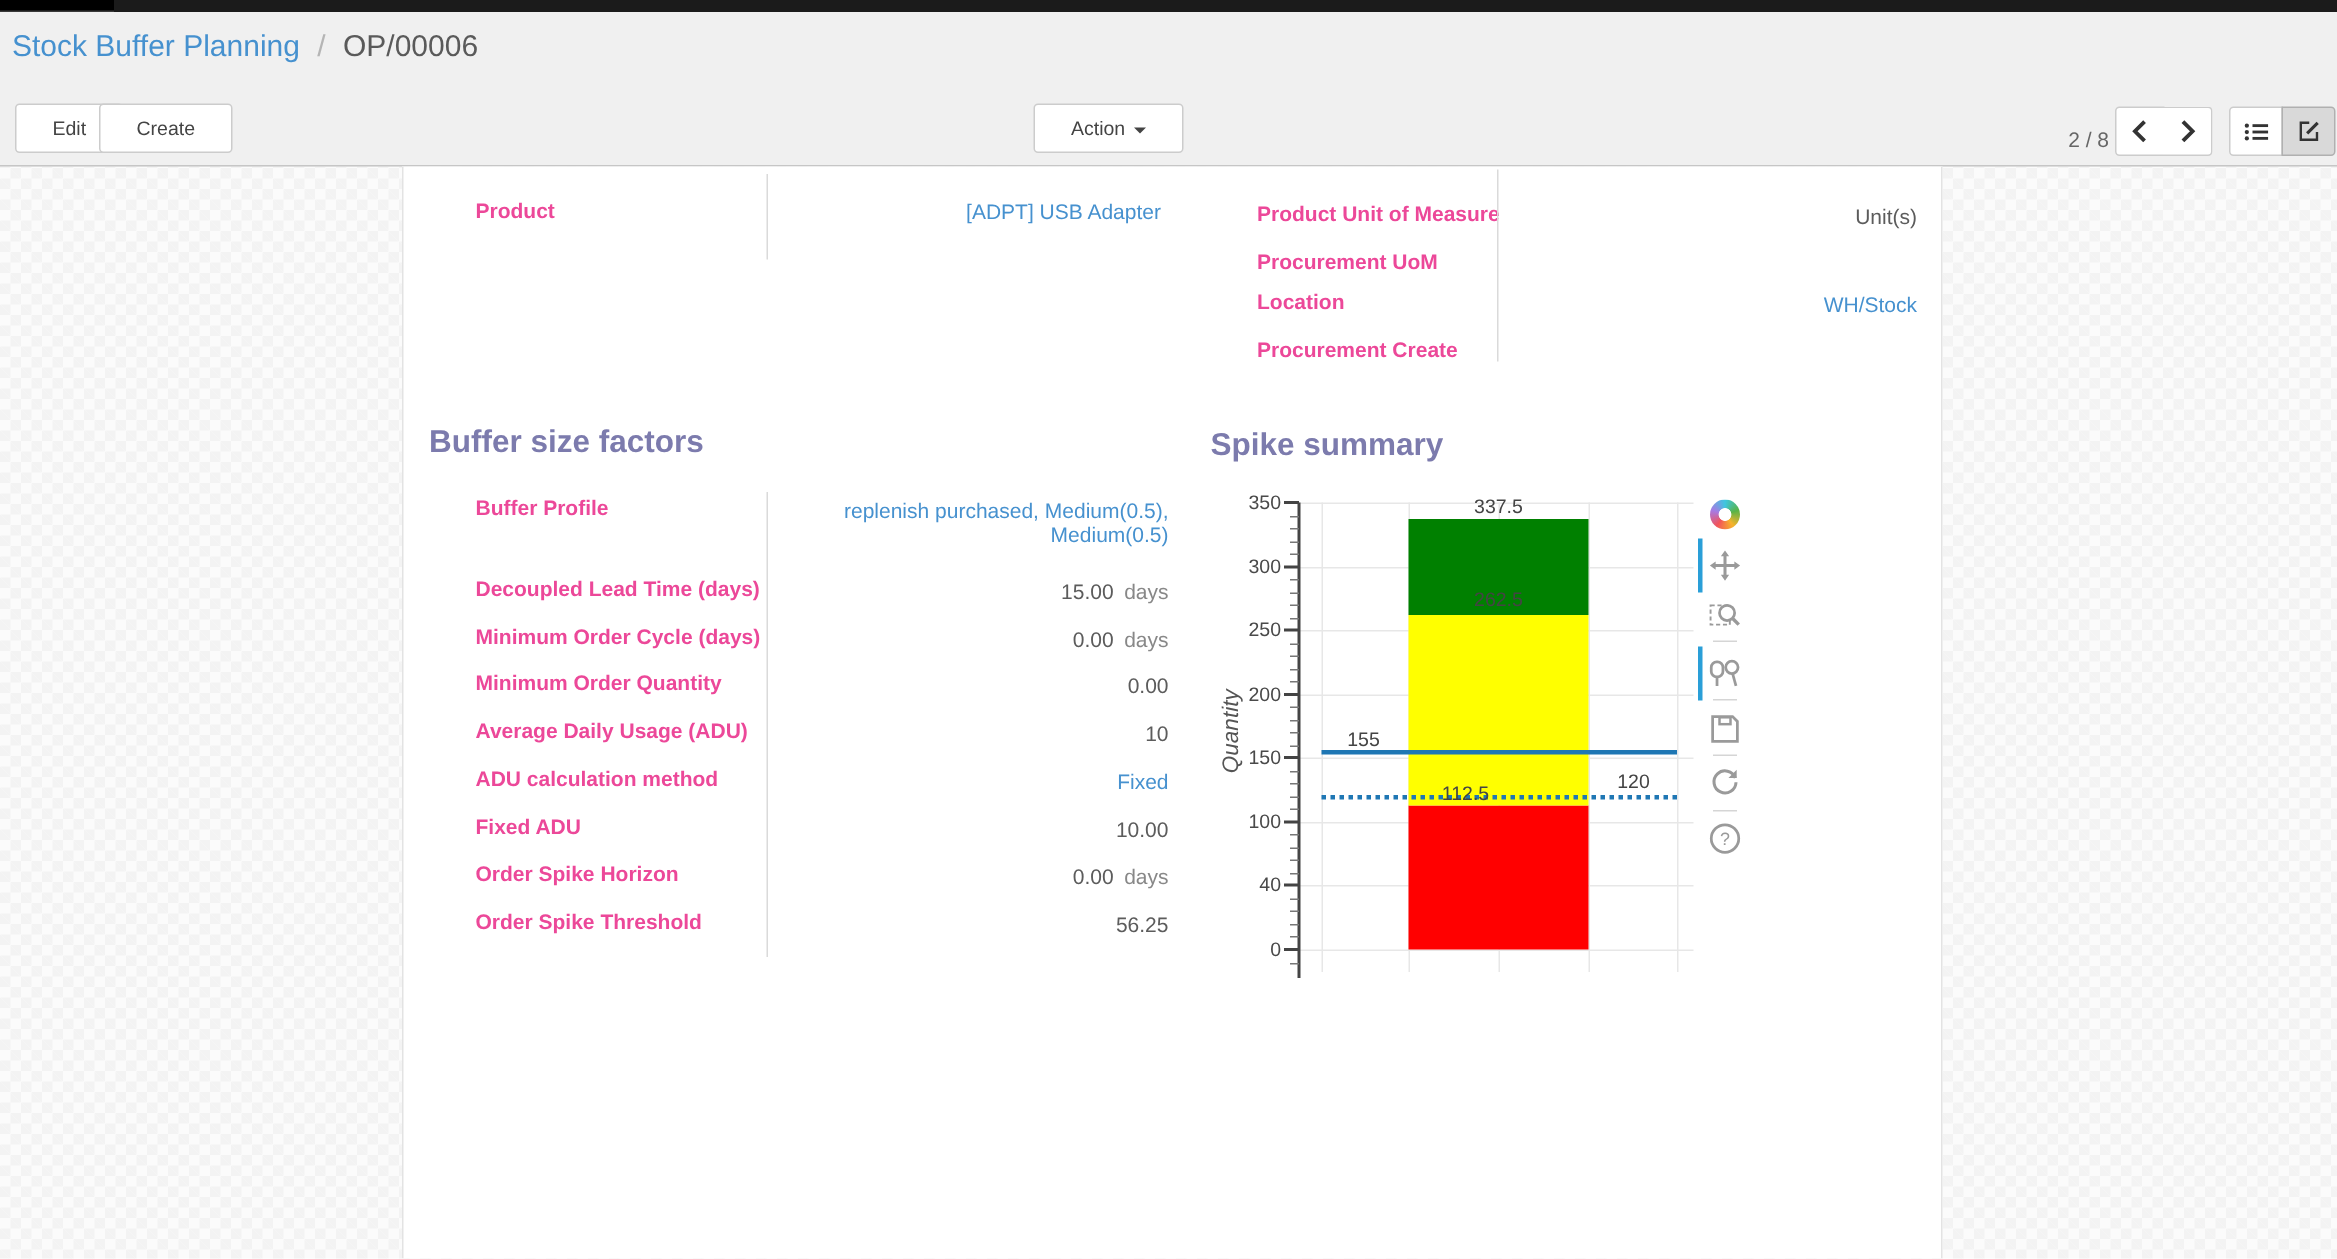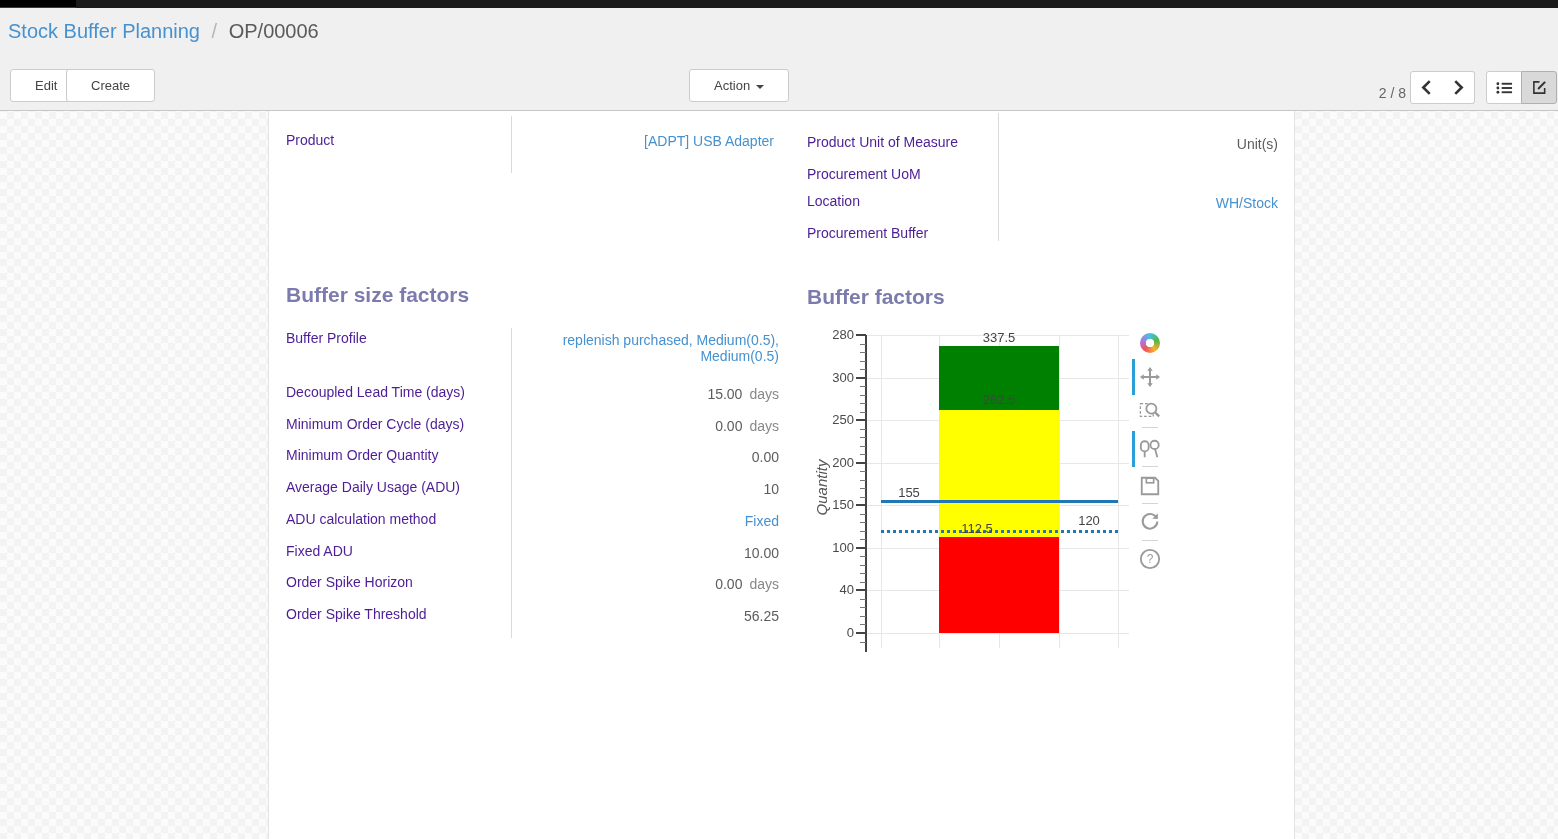--- a/index.html
+++ b/index.html
@@ -19,21 +19,21 @@
   .btn{position:absolute;box-sizing:border-box;height:33px;background:#fff;border:1px solid #ccc;border-radius:3px;
     color:#444;font-size:13px;line-height:31px;text-align:center;padding:0 24px;cursor:pointer;white-space:nowrap;}
   .caret{display:inline-block;width:0;height:0;margin-left:6px;vertical-align:middle;
     border-left:4px solid transparent;border-right:4px solid transparent;border-top:4px solid #444;}
   .pager-text{position:absolute;left:1368px;top:77px;font-size:14px;color:#666;width:38px;text-align:right;}
   .btn-group-btn{position:absolute;box-sizing:border-box;height:33px;background:#fff;border:1px solid #ccc;cursor:pointer;
     display:flex;align-items:center;justify-content:center;}
   .active-view{background:#d9d9d9;border-color:#b0b0b0;}
   .sheet{position:absolute;left:268px;top:111px;width:1027px;height:728px;background:#fff;
     border-left:1px solid #e3e3e3;border-right:1px solid #e3e3e3;box-sizing:border-box;}
-  .o-label{position:absolute;font-weight:normal;color:#4c1d95;font-size:14px;white-space:nowrap;}
+  .o-label{position:absolute;font-weight:bold;color:#ec4899;font-size:14px;white-space:nowrap;margin-left:31px;}
   .o-value{position:absolute;font-size:14px;color:#5c5c5c;text-align:right;}
   .o-link{color:#4691cf;cursor:pointer;}
   .o-suffix{color:#888;margin-left:7px;}
   .vsep{position:absolute;width:1px;background:#dadada;}
   .o-section-title{position:absolute;font-size:21px;font-weight:bold;color:#7c7bad;white-space:nowrap;}
   
   .grid-h,.grid-v{position:absolute;background:#e7e7e7;}
   .axis-line{position:absolute;background:#444;}
   .tick-major{position:absolute;background:#444;}
   .tick-minor{position:absolute;background:#777;}
@@ -115,21 +115,21 @@
       </div>
     <div class="vsep" style="left:242px;top:5px;height:57px;"></div>
 
     <div id="general-right">
         <div class="o-label" style="left: 538px; top: 23px;">Product Unit of Measure</div>
         <div class="o-value" style="left: 739px; top: 25px; width: 270px;">Unit(s)</div>
         <div class="o-label" style="left: 538px; top: 55px;">Procurement UoM</div>
         <div class="o-value" style="left: 739px; top: 57px; width: 270px;"></div>
         <div class="o-label" style="left: 538px; top: 82px;">Location</div>
         <div class="o-value o-link" style="left: 739px; top: 84px; width: 270px;">WH/Stock</div>
-        <div class="o-label" style="left: 538px; top: 114px;">Procurement Buffer</div>
+        <div class="o-label" style="left: 538px; top: 114px;">Procurement Create</div>
         <div class="o-value" style="left: 739px; top: 116px; width: 270px;"></div>
       </div>
     <div class="vsep" style="left:729px;top:2px;height:128px;"></div>
 
     <div class="o-section-title" style="left:17px;top:172px;">Buffer size factors</div>
     <div id="factor-rows">
         <div class="o-label" style="left: 17px; top: 219px;">Buffer Profile</div>
         <div class="o-value" style="left: 255px; top: 221px; width: 255px;"><span class="o-link">replenish purchased, Medium(0.5), Medium(0.5)</span></div>
         <div class="o-label" style="left: 17px; top: 273px;">Decoupled Lead Time (days)</div>
         <div class="o-value" style="left: 255px; top: 275px; width: 255px;"><span>15.00</span><span class="o-suffix">days</span></div>
@@ -143,21 +143,21 @@
         <div class="o-value" style="left: 255px; top: 402px; width: 255px;"><span class="o-link">Fixed</span></div>
         <div class="o-label" style="left: 17px; top: 432px;">Fixed ADU</div>
         <div class="o-value" style="left: 255px; top: 434px; width: 255px;"><span>10.00</span></div>
         <div class="o-label" style="left: 17px; top: 463px;">Order Spike Horizon</div>
         <div class="o-value" style="left: 255px; top: 465px; width: 255px;"><span>0.00</span><span class="o-suffix">days</span></div>
         <div class="o-label" style="left: 17px; top: 495px;">Order Spike Threshold</div>
         <div class="o-value" style="left: 255px; top: 497px; width: 255px;"><span>56.25</span></div>
       </div>
     <div class="vsep" style="left:242px;top:217px;height:310px;"></div>
 
-    <div class="o-section-title" style="left:538px;top:174px;">Buffer factors</div>
+    <div class="o-section-title" style="left:538px;top:174px;">Spike summary</div>
 
     <div id="chart">
         <div class="grid-h" style="left: 597px; top: 522px; width: 263px; height: 1px;"></div>
         <div class="grid-h" style="left: 597px; top: 479px; width: 263px; height: 1px;"></div>
         <div class="grid-h" style="left: 597px; top: 437px; width: 263px; height: 1px;"></div>
         <div class="grid-h" style="left: 597px; top: 394px; width: 263px; height: 1px;"></div>
         <div class="grid-h" style="left: 597px; top: 352px; width: 263px; height: 1px;"></div>
         <div class="grid-h" style="left: 597px; top: 309px; width: 263px; height: 1px;"></div>
         <div class="grid-h" style="left: 597px; top: 267px; width: 263px; height: 1px;"></div>
         <div class="grid-h" style="left: 597px; top: 224px; width: 263px; height: 1px;"></div>
@@ -207,21 +207,21 @@
         <div class="tick-label" style="left: 540px; top: 429px;">100</div>
         <div class="tick-major" style="left: 587px; top: 393px; width: 10px; height: 2px;"></div>
         <div class="tick-label" style="left: 540px; top: 386px;">150</div>
         <div class="tick-major" style="left: 587px; top: 351px; width: 10px; height: 2px;"></div>
         <div class="tick-label" style="left: 540px; top: 344px;">200</div>
         <div class="tick-major" style="left: 587px; top: 308px; width: 10px; height: 2px;"></div>
         <div class="tick-label" style="left: 540px; top: 301px;">250</div>
         <div class="tick-major" style="left: 587px; top: 266px; width: 10px; height: 2px;"></div>
         <div class="tick-label" style="left: 540px; top: 259px;">300</div>
         <div class="tick-major" style="left: 587px; top: 223px; width: 10px; height: 2px;"></div>
-        <div class="tick-label" style="left: 540px; top: 216px;">280</div>
+        <div class="tick-label" style="left: 540px; top: 216px;">350</div>
         <div class="flow-line" style="left: 612px; top: 389px; width: 237px; height: 3px; background: rgb(31, 119, 180);"></div>
         <div class="flow-line" style="left: 612px; top: 419px; width: 237px; height: 0px; border-top: 3px dotted rgb(31, 119, 180);"></div>
         <div class="anno" style="left: 730px; top: 219px;">337.5</div>
         <div class="anno" style="left: 730px; top: 281px;">262.5</div>
         <div class="anno" style="left: 640px; top: 374px;">155</div>
         <div class="anno" style="left: 708px; top: 410px;">112.5</div>
         <div class="anno" style="left: 820px; top: 402px;">120</div>
       </div>
     <div class="ylab" style="left:482px;top:368px;width:140px;">Quantity</div>
 

